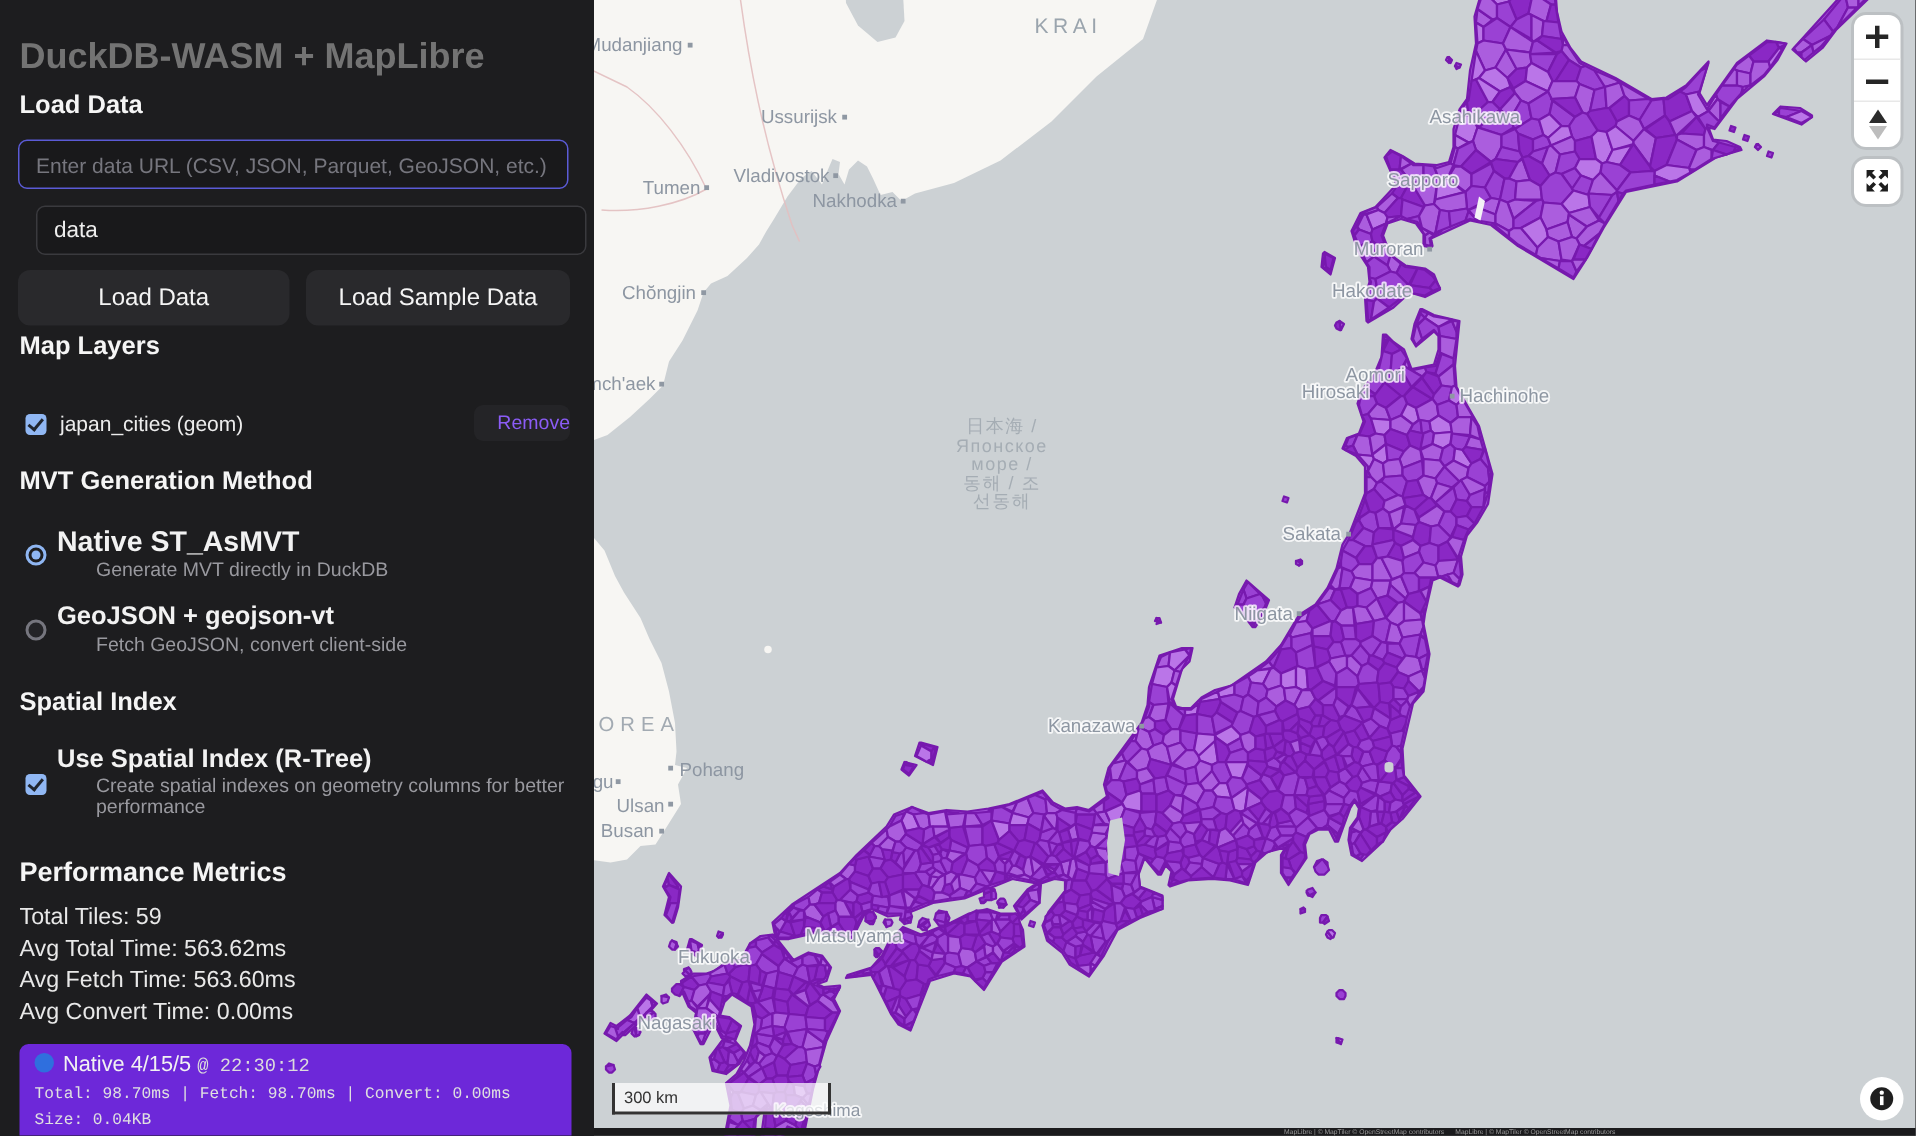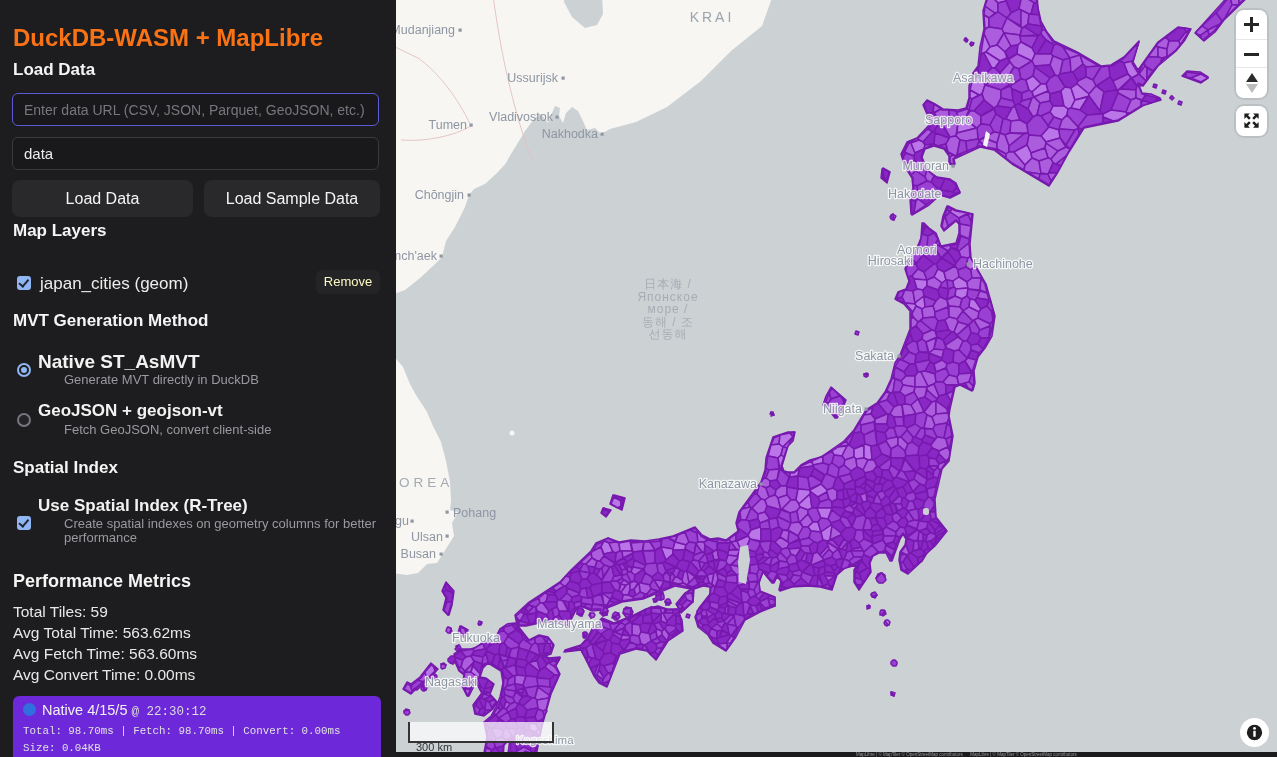--- a/index.html
+++ b/index.html
@@ -10,30 +10,30 @@
 .inp { width:367px; height:33px; background:#19191b; border:1px solid #3a3a3e; border-radius:6px; color:#ededed; font-size:15px; padding:5px 11px; font-family:"Liberation Sans",sans-serif; }
 .inp::placeholder { color:#76767e; }
 .btn { background:#29292c; border-radius:8px; color:#f4f4f4; font-size:16px; text-align:center; line-height:37px; height:37px; }
 .chk { display:inline-block; width:14px; height:14px; background:#90b7f3; border-radius:3px; position:relative; }
 .chk:after { content:""; position:absolute; left:4.4px; top:1.4px; width:3.6px; height:7.6px; border:solid #20262f; border-width:0 2.2px 2.2px 0; transform:rotate(40deg); }
 .sub { color:#99999f; font-size:13px;margin-left:26px; }
 .mono { font-family:"Liberation Mono",monospace; }
 </style></head>
 <body>
 <div id="sidebar">
-  <div class="abs" style="left:13px; top:24px; font-size:24px; font-weight:700; color:#f97316">DuckDB-WASM + MapLibre</div>
+  <div class="abs" style="left:13px; top:24px; font-size:24px; font-weight:700; color:#737373">DuckDB-WASM + MapLibre</div>
   <div class="abs h2" style="left:13px; top:60px">Load Data</div>
   <input class="abs inp" style="left: 12px; top: 93px; border: 1.5px solid rgb(91, 91, 214); font-size: 14px;" placeholder="Enter data URL (CSV, JSON, Parquet, GeoJSON, etc.)">
-  <input class="abs inp" style="left: 12px; top: 137px;" value="data">
+  <input class="abs inp" style="left: 24px; top: 137px;" value="data">
   <div class="abs btn" style="left:12px; top:180px; width:181px">Load Data</div>
   <div class="abs btn" style="left:204px; top:180px; width:176px">Load Sample Data</div>
   <div class="abs h2" style="left:13px; top:221px">Map Layers</div>
   <span class="abs chk" style="left:17px; top:276px"></span>
-  <div class="abs" style="left:40px; top:274px; font-size:17px; color:#ececec">japan_cities (geom)</div>
-  <div class="abs" style="left:316px; top:270px; width:64px; height:24px; background:#242427; border-radius:6px; font-size:13px; color:#fef9c3; text-align:center; line-height:24px">Remove</div>
+  <div class="abs" style="left:40px; top:274px; font-size:14px; color:#ececec">japan_cities (geom)</div>
+  <div class="abs" style="left:316px; top:270px; width:64px; height:24px; background:#242427; border-radius:6px; font-size:13px; color:#8b5cf6; text-align:right; line-height:24px">Remove</div>
   <div class="abs h2" style="left:13px; top:311px">MVT Generation Method</div>
   <span class="abs" style="left:17px; top:363px; width:14px; height:14px; border-radius:50%; border:2px solid #8fb6f2; background:#1d1d1f"></span>
   <span class="abs" style="left:21px; top:367px; width:6px; height:6px; border-radius:50%; background:#8fb6f2"></span>
   <div class="abs" style="left:38px; top:351px; font-size:19px; font-weight:700">Native ST_AsMVT</div>
   <div class="abs sub" style="left:38px; top:372px">Generate MVT directly in DuckDB</div>
   <span class="abs" style="left:17px; top:413px; width:14px; height:14px; border-radius:50%; border:2px solid #76767e; background:#242427"></span>
   <div class="abs" style="left:38px; top:401px; font-size:17px; font-weight:700">GeoJSON + geojson-vt</div>
   <div class="abs sub" style="left:38px; top:422px">Fetch GeoJSON, convert client-side</div>
   <div class="abs h2" style="left:13px; top:458px">Spatial Index</div>
   <span class="abs chk" style="left:17px; top:516px"></span>
@@ -1499,16 +1499,16 @@
         <path fill="#1e1e1e" d="M3 3h7L7.6 5.4 11 8.8 8.8 11 5.4 7.6 3 10zM21 3v7l-2.4-2.4L15.2 11 13 8.8l3.4-3.4L14 3zM3 21v-7l2.4 2.4 3.4-3.4 2.2 2.2-3.4 3.4L10 21zM21 21h-7l2.4-2.4-3.4-3.4 2.2-2.2 3.4 3.4 2.4-2.4z"></path>
       </svg>
 </div>
 <div style="position:absolute; right:8px; top:718px; width:29px; height:29px; background:#fff; border-radius:50%; text-align:center">
   <svg width="17" height="17" viewBox="0 0 20 20" style="margin-top:6px">
         <circle cx="10" cy="10" r="9" fill="#1e1e1e"></circle>
         <rect x="8.6" y="8" width="2.8" height="7" fill="#fff"></rect>
         <circle cx="10" cy="5.2" r="1.7" fill="#fff"></circle>
       </svg>
 </div>
-<div style="position:absolute; left:12px; top:722px; width:146px; height:21px; background:rgba(255,255,255,.72); border:2px solid #333; border-top:none; color:#333; font-size:11px; padding:19px 0 0 6px">300 km</div>
+<div style="position:absolute; left:12px; top:722px; width:146px; height:21px; background:rgba(255,255,255,.72); border:2px solid #333; border-top:none; color:#333; font-size:11px; padding:4px 0 0 6px">300 km</div>
 <div style="position:absolute; left:0; top:752px; width:881px; height:5px; background:#1b1b1d; overflow:hidden">
   <div style="position:absolute; left:460px; top:0px; width:420px; height:5px; color:#9a9a9a; font-size:4.5px; font-family:'Liberation Sans'">MapLibre | © MapTiler © OpenStreetMap contributors&nbsp;&nbsp;&nbsp;&nbsp;&nbsp;&nbsp;MapLibre | © MapTiler © OpenStreetMap contributors</div>
 </div>
 </div>
 </body></html>

